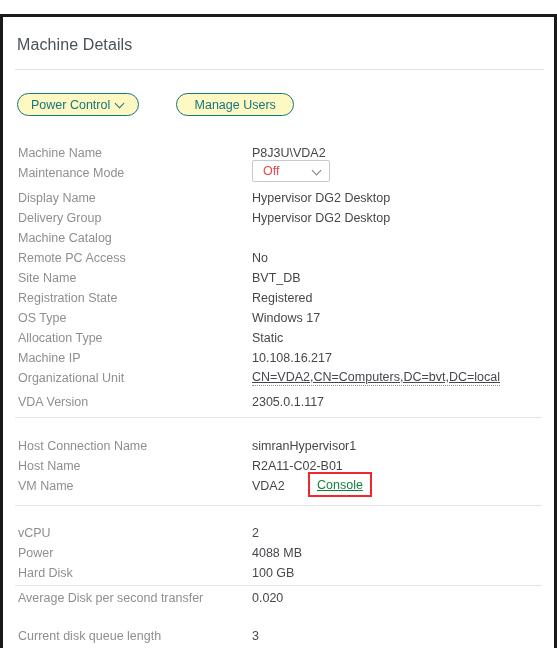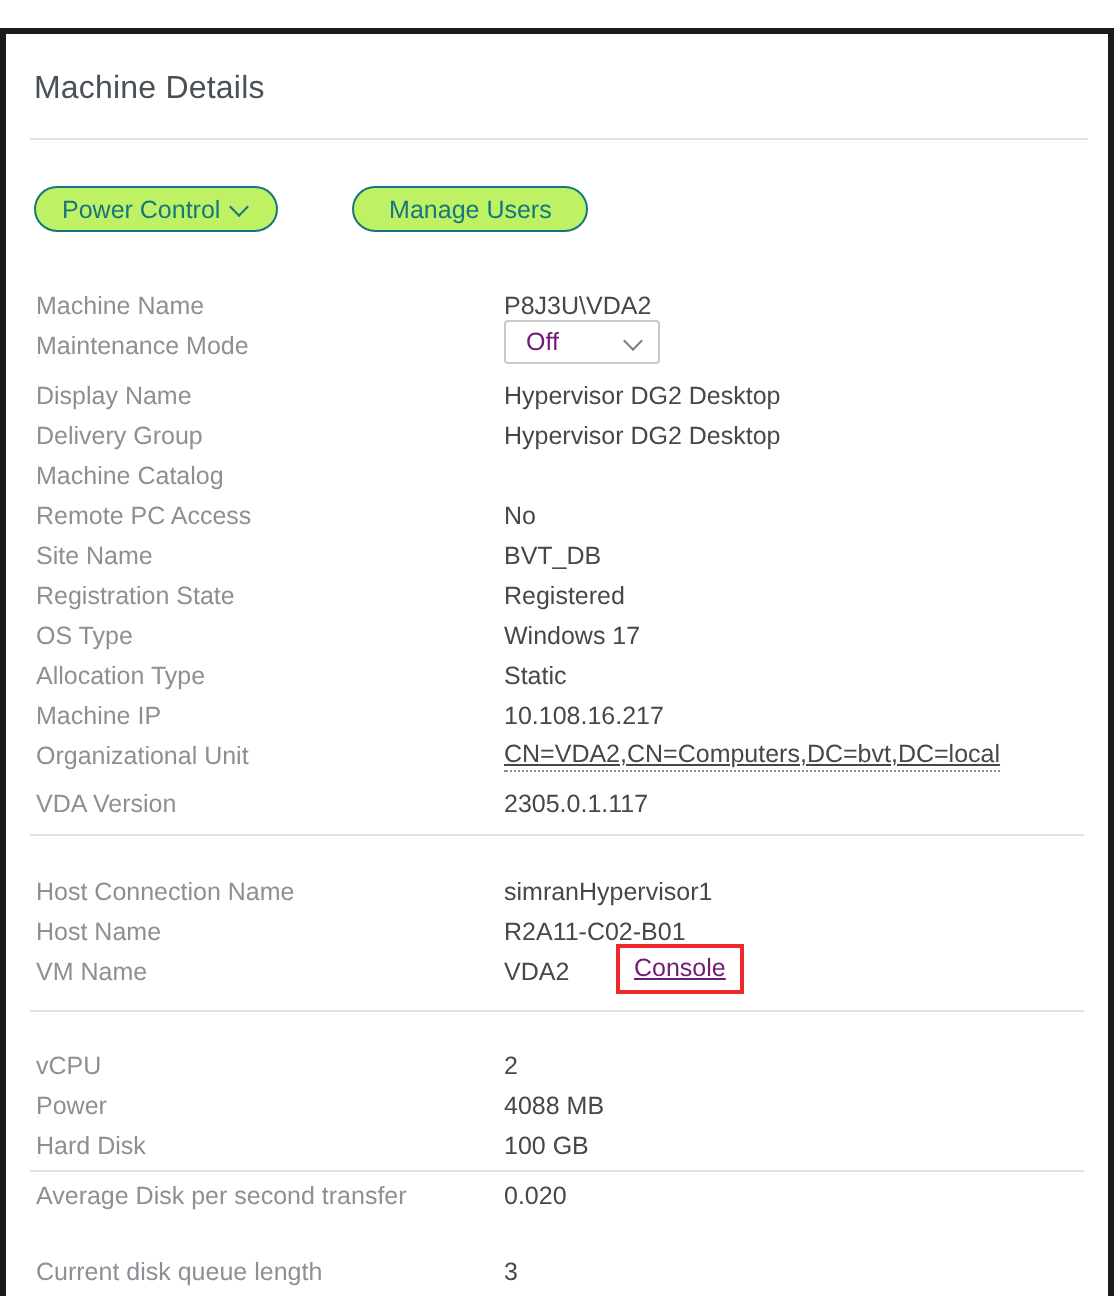--- a/index.html
+++ b/index.html
@@ -48,21 +48,21 @@
     left: 14px;
     top: 76px;
     display: flex;
     align-items: center;
   }
   .pill-btn {
     box-sizing: border-box;
     height: 23px;
     border: 1px solid #16757f;
     border-radius: 12px;
-    background: #bef264;
+    background: #fef9c3;
     color: #16757f;
     font-size: 12.5px;
     font-family: "Liberation Sans", sans-serif;
     display: inline-flex;
     align-items: center;
     justify-content: center;
     gap: 6px;
     padding: 0 13px;
     cursor: pointer;
     white-space: nowrap;
@@ -133,21 +133,21 @@
     border-radius: 2px;
     background: #ffffff;
     display: flex;
     align-items: center;
     justify-content: space-between;
     padding: 0 7px 0 10px;
     cursor: pointer;
   }
   .mm-select .sel-text {
     font-size: 12.5px;
-    color: #701a75;
+    color: #ef4444;
   }
   .mm-chev {
     display: inline-block;
     width: 9px;
     height: 9px;
     position: relative;
   }
   .mm-chev::before {
     content: "";
     position: absolute;
@@ -163,21 +163,21 @@
   .console-wrap {
     position: absolute;
     left: 305px;
     top: 455px;
     box-sizing: border-box;
     border: 2px solid #f0282d;
     padding: 1px 7px 2px 7px;
   }
   .console-link {
     font-size: 12.5px;
-    color: #701a75;
+    color: #15803d;
     text-decoration: underline;
     cursor: pointer;
     white-space: nowrap;
   }
 </style>
 </head>
 <body>
 
 <div class="panel">
 

